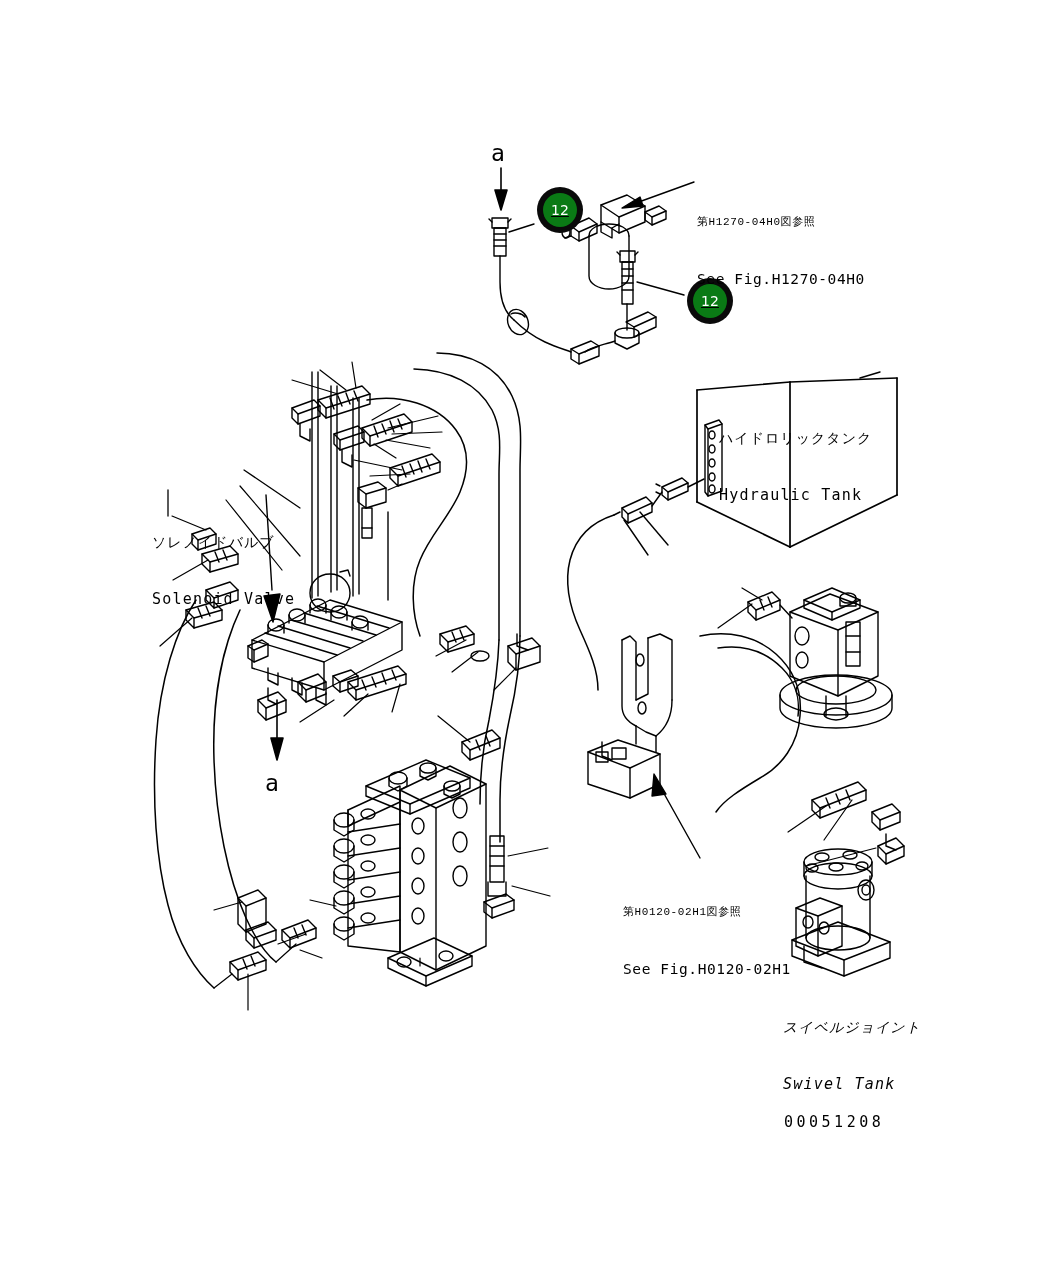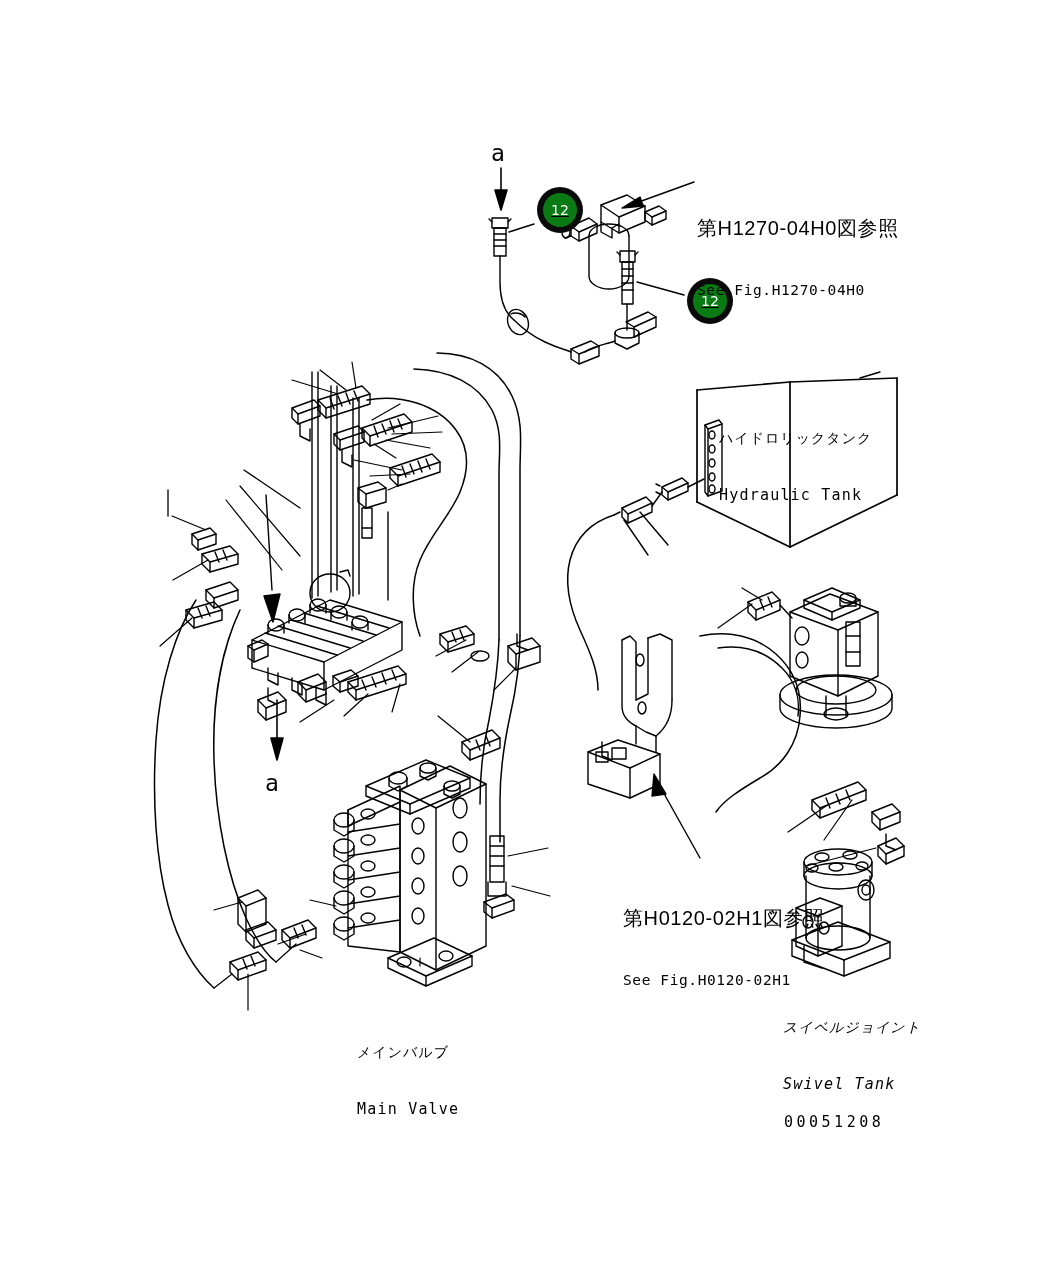--- a/index.html
+++ b/index.html
@@ -51,22 +51,22 @@
   }
   .ref {
     position: absolute;
     color: #000000;
     white-space: pre;
     line-height: 1.25;
     text-align: left;
   }
   .ref .r1 {
     display: block;
-    font-family: Liberation Sans, sans-serif;
-    font-size: 20px;
+    font-family: Liberation Mono, monospace;
+    font-size: 11px;
     letter-spacing: 0.6px;
   }
   .ref .r2 {
     display: block;
     font-family: "DejaVu Sans Mono", monospace;
     font-size: 14.5px;
     letter-spacing: 0.6px;
   }
   .secmark {
     position: absolute;
@@ -731,31 +731,31 @@
 
   <div class="ref" style="left:697px; top:176px;">
     <span class="r1">第H1270-04H0図参照</span>
     <span class="r2">See Fig.H1270-04H0</span>
   </div>
   <div class="ref" style="left:623px; top:866px;">
     <span class="r1">第H0120-02H1図参照</span>
     <span class="r2">See Fig.H0120-02H1</span>
   </div>
 
+  <div class="lbl left" style="left:152px; top:463px;">
+    <span class="jp">ソレノイドバルブ</span>
+    <span class="en">Solenoid Valve</span>
+  </div>
 
   <div class="lbl left" style="left:719px; top:359px;">
     <span class="jp">ハイドロリックタンク</span>
     <span class="en">Hydraulic Tank</span>
   </div>
 
 
-  <div class="lbl left" style="left:357px; top:973px;">
-    <span class="jp">メインバルブ</span>
-    <span class="en">Main Valve</span>
-  </div>
 
   <div class="lbl left" style="left:783px; top:948px;font-style:italic;">
     <span class="jp">スイベルジョイント</span>
     <span class="en">Swivel Tank</span>
   </div>
 
   <div class="partno" style="left:784px; top:1113px;">00051208</div>
 
 </div>
 

